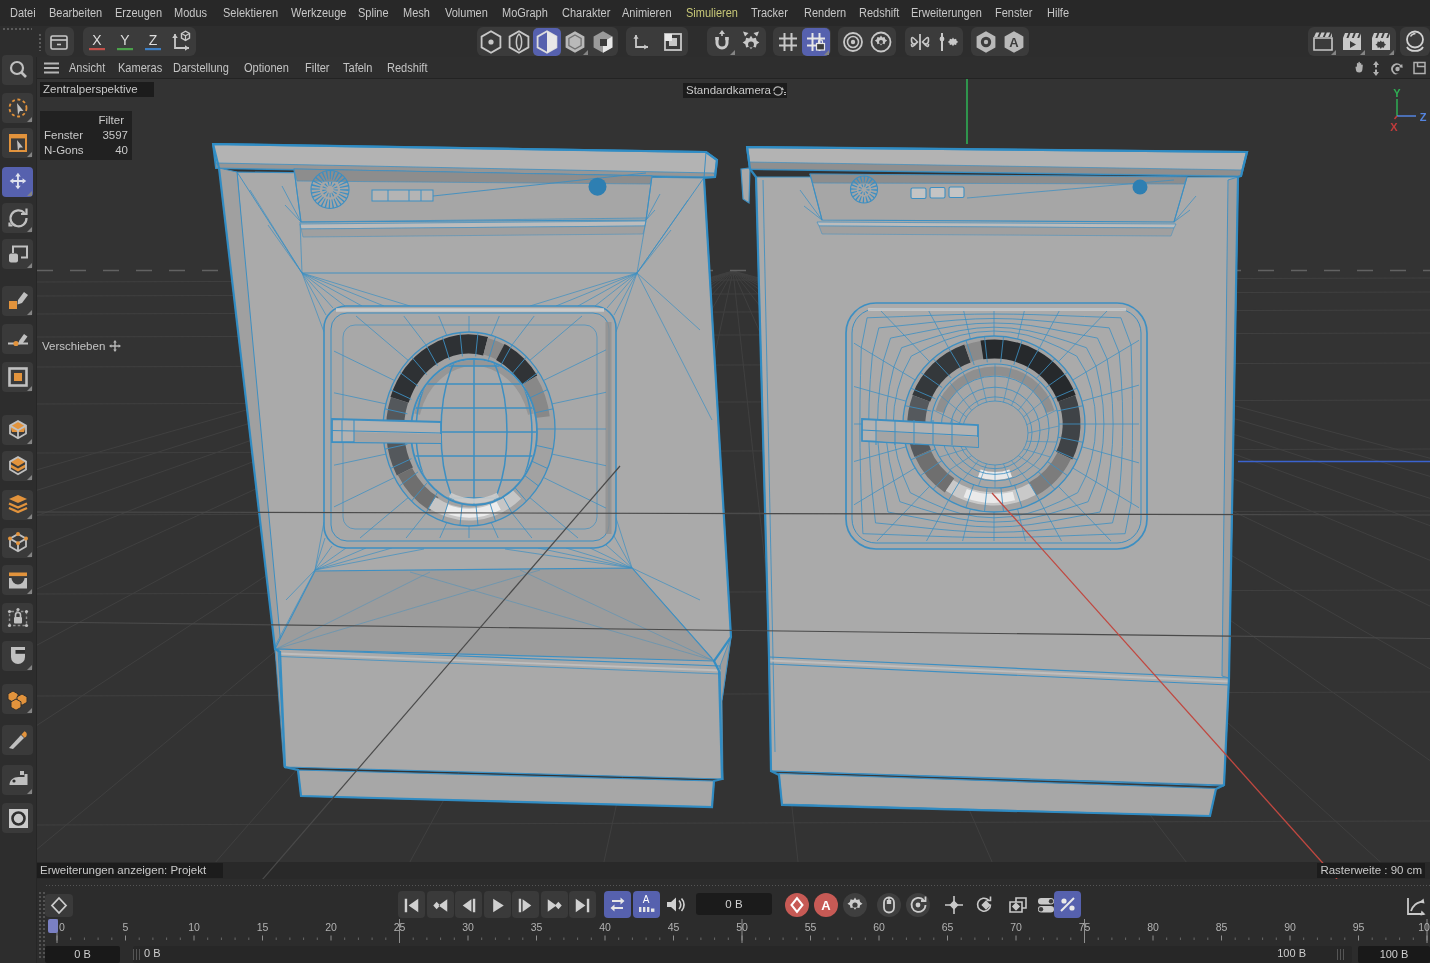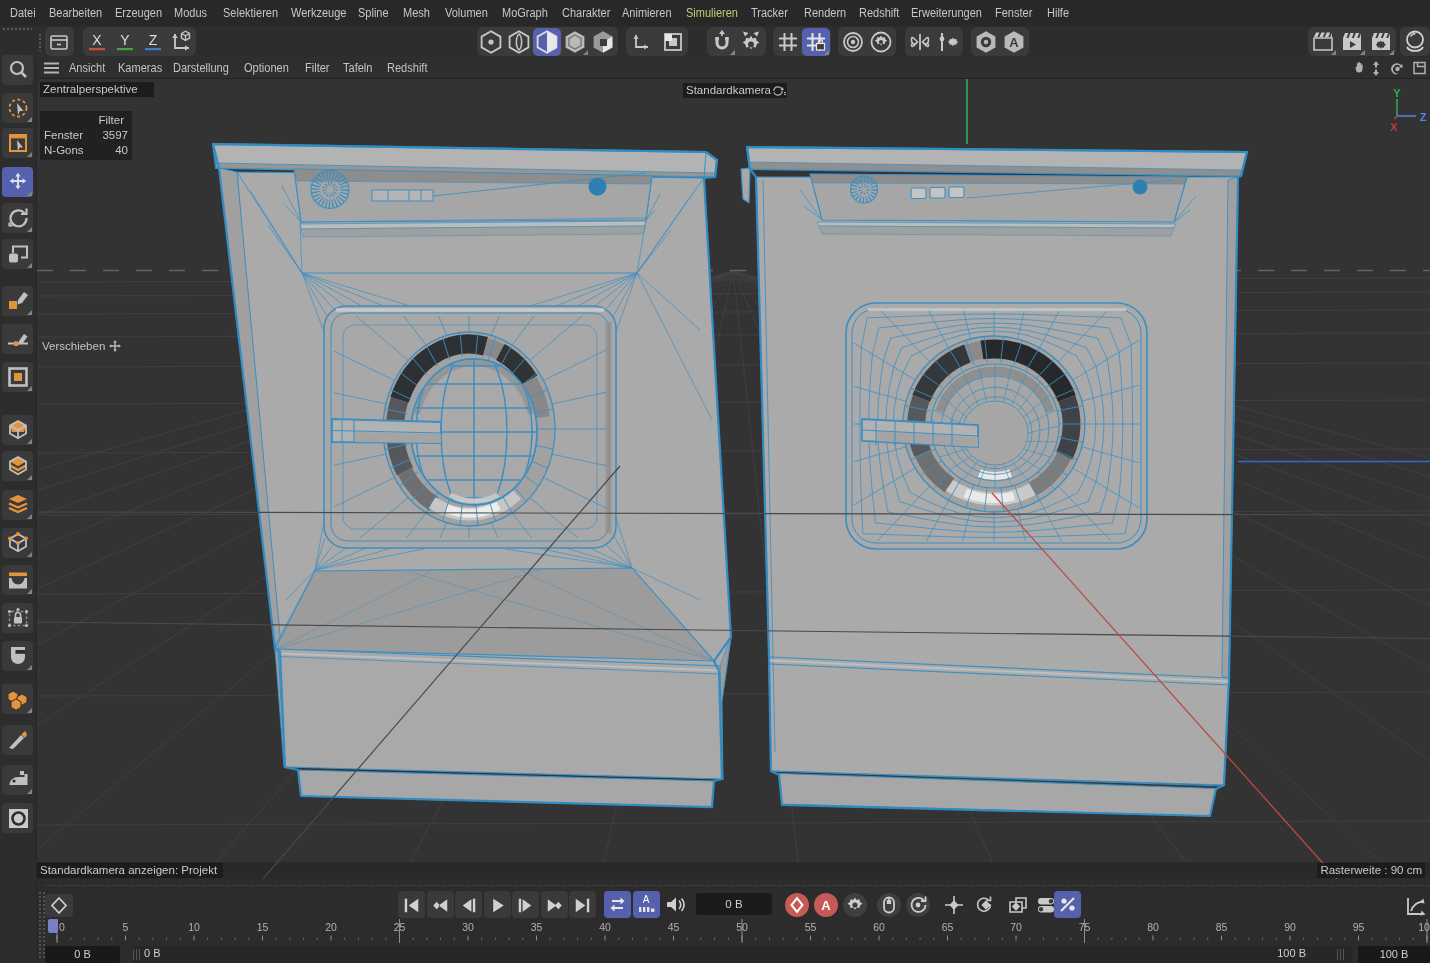--- a/index.html
+++ b/index.html
@@ -813,21 +813,21 @@
           <span>3597</span>
         </div>
 <div class="r">
           <span>N-Gons</span>
           <span>40</span>
         </div>
       </div>
       <div id="versch">Verschieben <svg width="12" height="12" viewBox="0 0 12 12" style="vertical-align:-2px">
           <path d="M6 0 l1.8 2.4 h-1.1 v2.9 h2.9 V4.2 L12 6 l-2.4 1.8 V6.7 H6.7 v2.9 h1.1 L6 12 4.2 9.6 h1.1 V6.7 H2.4 v1.1 L0 6 l2.4-1.8 v1.1 h2.9 V2.4 H4.2 z" fill="#b8b8b8"></path>
         </svg></div>
-      <div class="vplabel" style="left:0px;bottom:1px;width:186px">Standardkamera anzeigen: Projekt</div>
+      <div class="vplabel" style="left:0px;bottom:1px;width:186px">Erweiterungen anzeigen: Projekt</div>
       <div class="vplabel" style="right:5px;bottom:1px">Rasterweite : 90 cm</div>
       <svg style="position:absolute;left:1343px;top:3px" width="50" height="52" viewBox="0 0 50 52">
 <text x="17" y="15" fill="#2fae54" font-size="11" font-weight="bold" text-anchor="middle" font-family="Liberation Sans">Y</text>
 <line x1="17" y1="17" x2="17" y2="34" stroke="#2fae54" stroke-width="1.5"></line>
 <line x1="17" y1="34" x2="36" y2="34" stroke="#5585e0" stroke-width="1.5"></line>
 <text x="43" y="39" fill="#5585e0" font-size="11" font-weight="bold" text-anchor="middle" font-family="Liberation Sans">Z</text>
 <line x1="17" y1="34" x2="14.5" y2="37" stroke="#c23b3b" stroke-width="1.5"></line>
 <text x="14" y="49" fill="#c23b3b" font-size="11" font-weight="bold" text-anchor="middle" font-family="Liberation Sans">X</text>
       </svg>
     </div>

